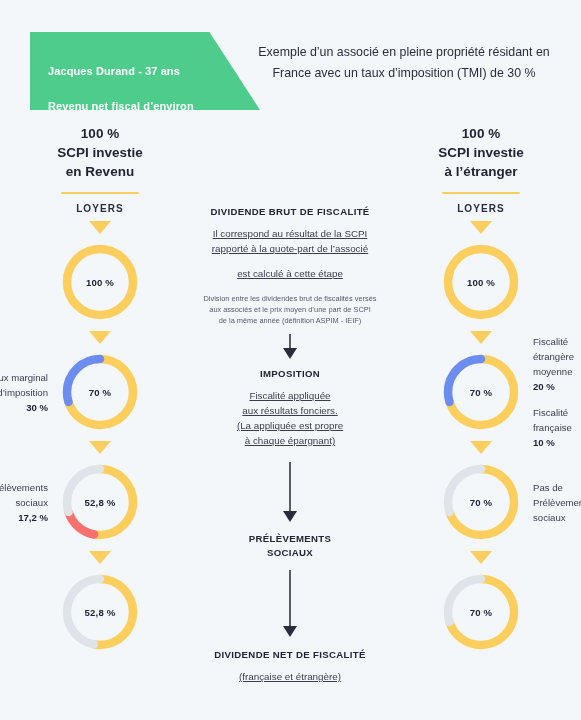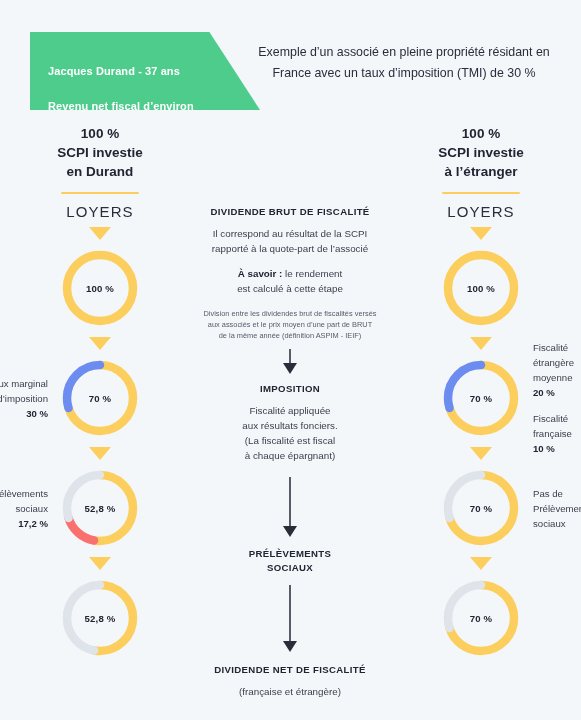--- a/index.html
+++ b/index.html
@@ -74,22 +74,22 @@
     color: #232433;
   }
   .col-head .rule {
     width: 78px;
     height: 2px;
     background: #fcce5d;
     margin: 11px auto 9px;
     border-radius: 2px;
   }
   .col-head .sub {
-    font-size: 15px;
-    font-weight: normal;
+    font-size: 10px;
+    font-weight: bold;
     letter-spacing: 1.1px;
     color: #2b2c3b;
   }
 
   
   .tri {
     width: 0; height: 0;
     border-left: 11px solid transparent;
     border-right: 11px solid transparent;
     border-top: 13px solid #fcce5d;
@@ -143,20 +143,21 @@
     font-size: 9.6px;
     font-weight: bold;
     letter-spacing: 0.35px;
     color: #232433;
     margin-bottom: 9px;
   }
   .mid-block .body {
     font-size: 9.8px;
     line-height: 15px;
     color: #3c3d4c;
+    text-decoration: underline;
   }
   .mid-block .body .b { font-weight: bold; color: #232433; }
   .mid-block .gap { height: 10px; }
   .mid-block .fine {
     font-size: 7.4px;
     line-height: 11px;
     color: #585969;
     margin-top: 12px;
   }
 
@@ -185,21 +186,21 @@
   </div>
   <div class="header-desc">Exemple d’un associé en pleine propriété résidant en France avec un taux d’imposition (TMI) de 30 %</div>
 </div>
 
 <div class="columns">
 
   <div class="col col-left">
     <div class="col-head">
       <div class="title">100 %</div>
       <div class="title">SCPI investie</div>
-      <div class="title">en Durand</div>
+      <div class="title">en Revenu</div>
       <div class="rule"></div>
       <div class="sub">LOYERS</div>
     </div>
 
     <div class="tri-wrap">
         <div class="tri"></div>
       </div>
     <div class="donut-row">
         <div class="donut">
           <svg width="82" height="82" viewBox="0 0 82 82">
@@ -262,41 +263,40 @@
   </div>
 
   <div class="col col-mid">
 
     <div class="mid-block" style="padding-top:96px;">
       <div class="heading">DIVIDENDE BRUT DE FISCALITÉ</div>
       <div class="body">
         <div>Il correspond au résultat de la SCPI</div>
         <div>rapporté à la quote-part de l’associé</div>
         <div class="gap"></div>
-        <div><span class="b">À savoir :</span><span> le rendement</span></div>
         <div>est calculé à cette étape</div>
       </div>
       <div class="fine">
         <div>Division entre les dividendes brut de fiscalités versés</div>
-        <div>aux associés et le prix moyen d’une part de BRUT</div>
+        <div>aux associés et le prix moyen d’une part de SCPI</div>
         <div>de la même année (définition ASPIM - IEIF)</div>
       </div>
     </div>
 
     <div class="connector" style="margin-top:8px;">
       <div class="stem" style="height:14px;"></div>
       <div class="head"></div>
     </div>
 
     <div class="mid-block" style="margin-top:9px;">
       <div class="heading">IMPOSITION</div>
       <div class="body">
         <div>Fiscalité appliquée</div>
         <div>aux résultats fonciers.</div>
-        <div>(La fiscalité est fiscal</div>
+        <div>(La appliquée est propre</div>
         <div>à chaque épargnant)</div>
       </div>
     </div>
 
     <div class="connector" style="margin-top:14px;">
       <div class="stem" style="height:49px;"></div>
       <div class="head"></div>
     </div>
 
     <div class="mid-block" style="margin-top:10px;">

